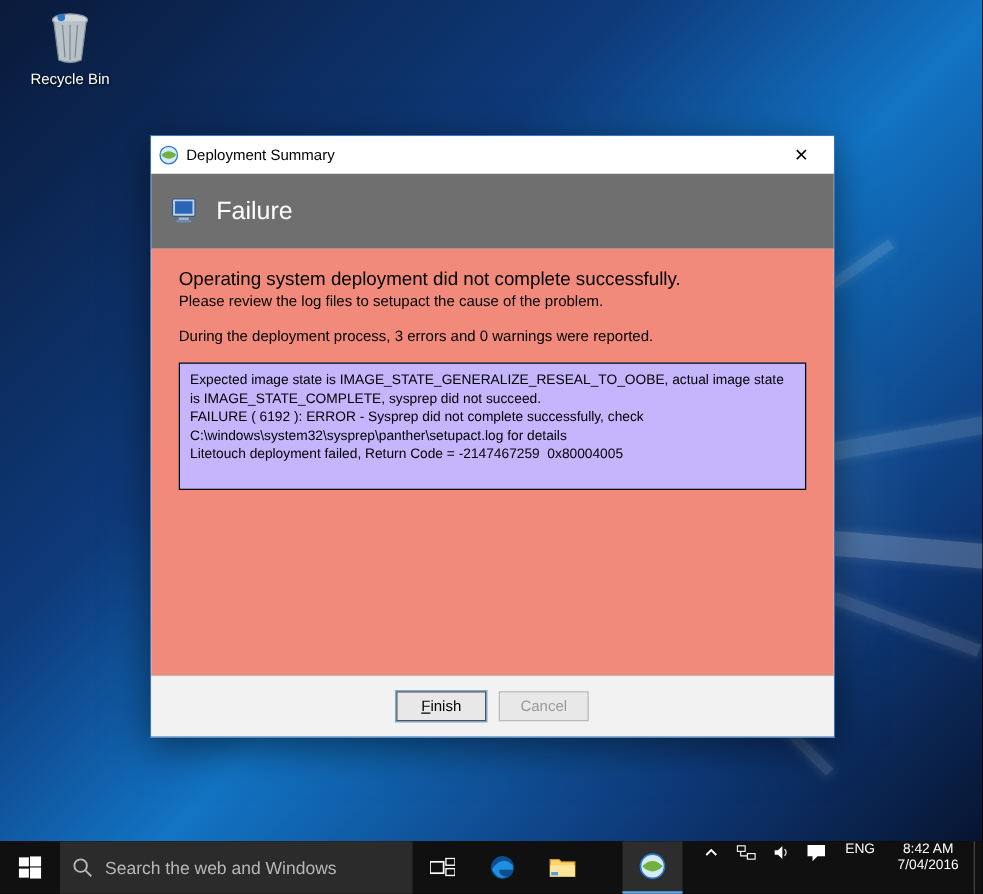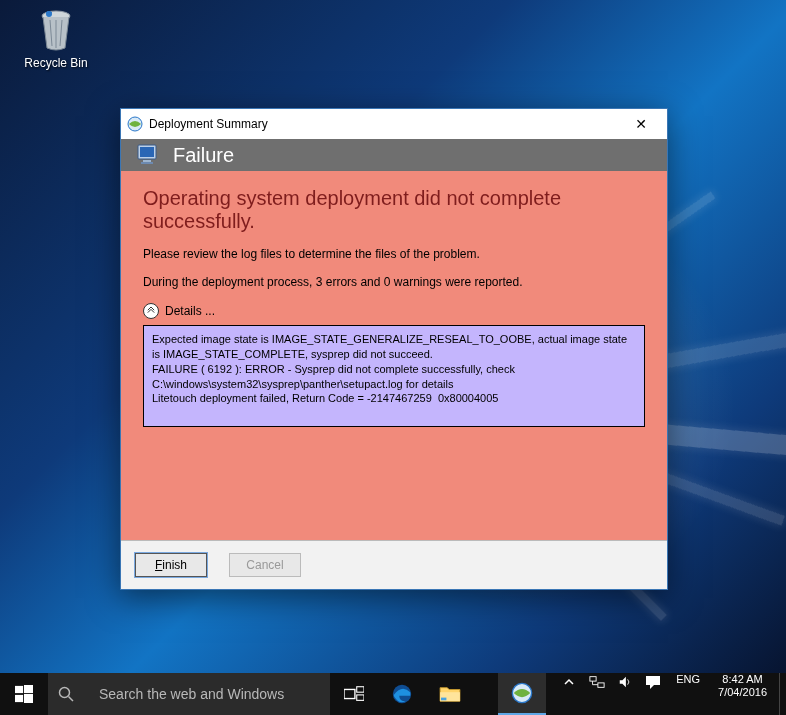--- a/index.html
+++ b/index.html
@@ -84,44 +84,44 @@
     width: 40px;
     height: 24px;
     text-align: center;
     line-height: 24px;
     font-size: 14px;
     cursor: default;
   }
   .header-band {
     background: #6f6f6f;
     color: #fff;
-    height: 32px;
+    height: 60px;
     display: flex;
     align-items: center;
     padding: 0 14px;
     font-size: 20px;
     font-weight: 300;
   }
   .header-band .hb-icon {
     width: 28px; height: 28px; margin-right: 10px;
     display:flex; align-items:center; justify-content:center;
   }
   .content {
     flex: 1;
     background: #f18a7b;
     padding: 16px 22px 10px;
     font-size: 12px;
     color: #000;
     border-bottom: 1px solid #bbb;
     overflow: hidden;
   }
   .content .headline {
-    color: #7f1d1d;
-    font-size: 20px;
-    margin-bottom: 14px;
+    color: #000000;
+    font-size: 15px;
+    margin-bottom: 2px;
   }
   .content .line {
     margin-bottom: 14px;
   }
   .details-label {
     display: flex;
     align-items: center;
     font-size: 12px;
     margin: 10px 0 6px;
     cursor: default;
@@ -146,23 +146,23 @@
     font-size: 11px;
     line-height: 1.35;
     height: 88px;
     overflow: hidden;
   }
   .button-row {
     height: 48px;
     background: #f2f2f2;
     display: flex;
     align-items: center;
-    justify-content: flex-start;
+    justify-content: center;
     padding: 0 14px;
-    gap: 22px;
+    gap: 10px;
   }
   .win-btn {
     min-width: 72px;
     height: 24px;
     background: #e8e8e8;
     border: 1px solid #999;
     font-size: 12px;
     color: #000;
     cursor: default;
     padding: 0 12px;
@@ -193,21 +193,20 @@
     justify-content: center;
     cursor: default;
   }
   .search-box {
     flex: 0 0 282px;
     background: #2b2b2b;
     display: flex;
     align-items: center;
     color: #b8b8b8;
     border: none;
-    gap: 15px;
   }
   .search-box .search-icon {
     width: 36px;
     display:flex; align-items:center; justify-content:center;
   }
   .search-box span.ph { font-size: 14px; color: #b8b8b8; }
   .tb-item {
     width: 48px;
     display: flex;
     align-items: center;
@@ -287,31 +286,22 @@
           <rect x="4" y="4" width="14" height="10" fill="#2a66b5"></rect>
           <rect x="7" y="17" width="8" height="2" fill="#9fb6cf"></rect>
           <rect x="5" y="19" width="12" height="2" fill="#6d8ab0"></rect>
         </svg>
       </div>
       <div>Failure</div>
     </div>
 
     <div class="content">
       <div class="headline">Operating system deployment did not complete successfully.</div>
-      <div class="line">Please review the log files to determine the files of the problem.</div>
+      <div class="line">Please review the log files to setupact the cause of the problem.</div>
       <div class="line">During the deployment process, 3 errors and 0 warnings were reported.</div>
-      <div class="details-label">
-        <div class="chev">
-          <svg width="8" height="8" viewBox="0 0 10 10">
-              <path d="M1 7 L5 3 L9 7" fill="none" stroke="#000"></path>
-              <path d="M1 4 L5 0 L9 4" fill="none" stroke="#000"></path>
-            </svg>
-        </div>
-        <span>Details ...</span>
-      </div>
       <div class="details-box" style="white-space: pre-wrap;">Expected image state is IMAGE_STATE_GENERALIZE_RESEAL_TO_OOBE, actual image state is IMAGE_STATE_COMPLETE, sysprep did not succeed.
 FAILURE ( 6192 ): ERROR - Sysprep did not complete successfully, check C:\windows\system32\sysprep\panther\setupact.log for details
 Litetouch deployment failed, Return Code = -2147467259  0x80004005</div>
     </div>
 
     <div class="button-row">
       <button class="win-btn primary"><span class="ul">F</span><span>inish</span></button>
       <button class="win-btn disabled">Cancel</button>
     </div>
   </div>

